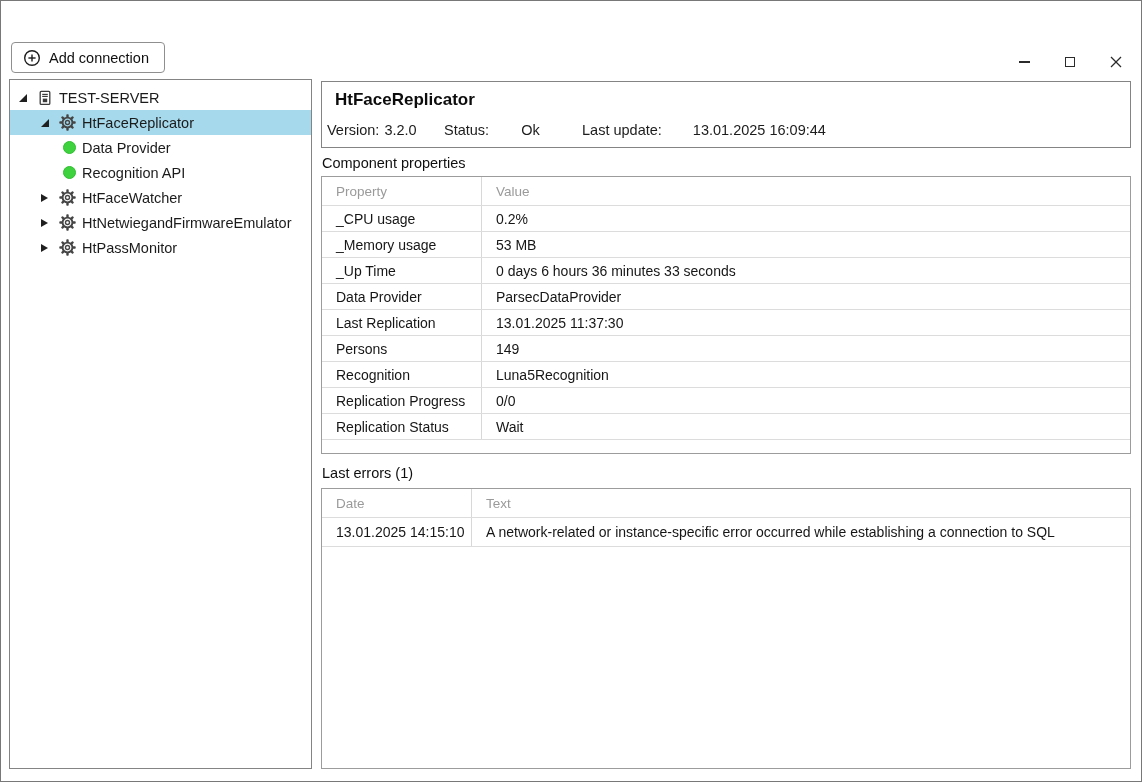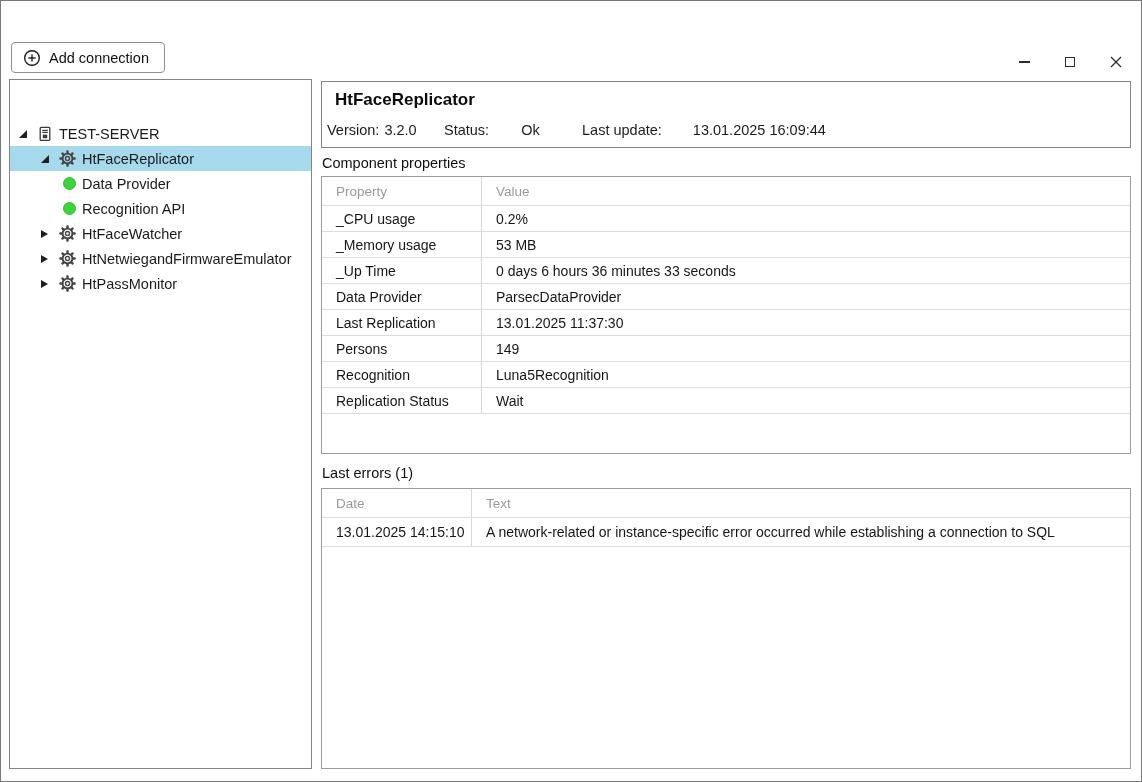--- a/index.html
+++ b/index.html
@@ -21,21 +21,21 @@
     position:absolute;left:10px;top:41px;height:31px;box-sizing:border-box;
     display:inline-flex;align-items:center;gap:8px;padding:0 15px 0 11px;
     background:#fff;border:1px solid #8f8f8f;border-radius:4px;font-size:14.5px;color:#0f0f0f;cursor:pointer;
   }
   
   .tree-panel{
     position:absolute;left:8px;top:78px;width:303px;height:690px;
     border:1px solid #848484;box-sizing:border-box;padding-top:5px;background:#fff;
   }
   .tree-row{height:25px;display:flex;align-items:center;font-size:14.5px;cursor:pointer;box-sizing:border-box;}
-  .tree-row.lvl0{padding-left:9px;margin-top:36px;}
+  .tree-row.lvl0{padding-left:9px;}
   .tree-row.lvl1{padding-left:31px;}
   .tree-row.lvl2{padding-left:53px;}
   .tree-row.selected{background:#a5d9eb;}
   .expander{width:12px;display:flex;align-items:center;justify-content:flex-start;margin-right:6px;flex:0 0 12px;}
   .exp-expanded{width:0;height:0;border-bottom:8px solid #1f1f1f;border-left:8px solid transparent;}
   .exp-collapsed{width:0;height:0;border-top:4.5px solid transparent;border-bottom:4.5px solid transparent;border-left:7px solid #1f1f1f;}
   .tree-ico{margin-right:6px;display:flex;align-items:center;flex:0 0 auto;}
   .green-dot{width:13px;height:13px;border-radius:50%;background:#3ed23e;border:1px solid #2fbf2f;box-sizing:border-box;}
   .tree-label{white-space:nowrap;}
   
@@ -282,20 +282,24 @@
     </div>
     <div class="g-row g-data">
       <div class="g-c g-c1">Persons</div>
       <div class="g-c g-c2">149</div>
     </div>
     <div class="g-row g-data">
       <div class="g-c g-c1">Recognition</div>
       <div class="g-c g-c2">Luna5Recognition</div>
     </div>
     <div class="g-row g-data">
+      <div class="g-c g-c1">Replication Progress</div>
+      <div class="g-c g-c2">0/0</div>
+    </div>
+    <div class="g-row g-data">
       <div class="g-c g-c1">Replication Status</div>
       <div class="g-c g-c2">Wait</div>
     </div>
     <div class="g-row g-filler"></div>
   </div>
 
   <div class="section-label lbl-errors">Last errors (1)</div>
 
   <div class="grid grid-errors">
     <div class="g-row g-head">

